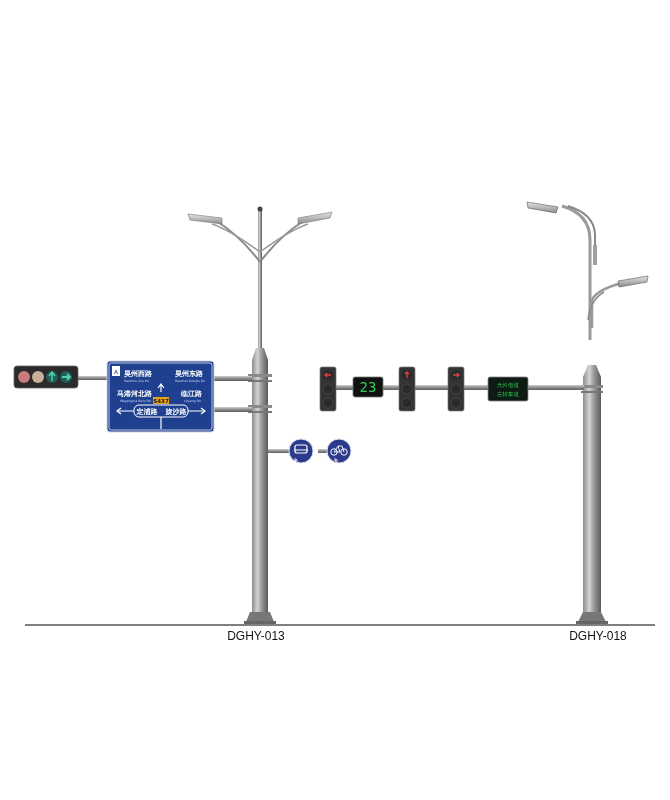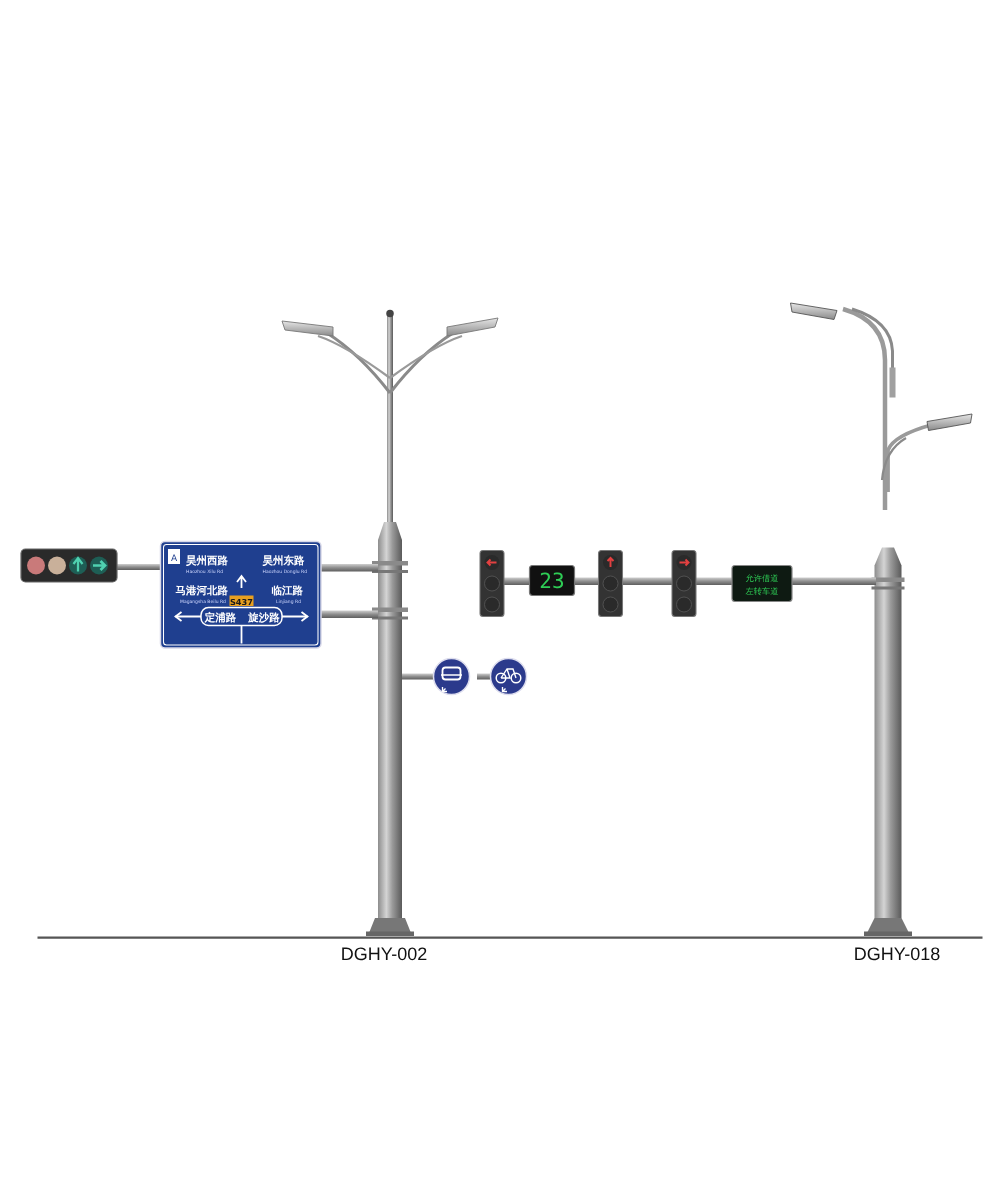--- a/index.html
+++ b/index.html
@@ -170,15 +170,15 @@
       <circle cx="456" cy="403" r="5" fill="#2a2a2a" stroke="#555" stroke-width="0.6"></circle>
     </g>
     <g>
       <rect x="488" y="377" width="40" height="24" rx="2" fill="#0e1a12" stroke="#888" stroke-width="0.8"></rect>
       <text x="508" y="387" font-size="5.5" fill="#2ecc55" text-anchor="middle" class="signtext">允许借道</text>
       <text x="508" y="396" font-size="5.5" fill="#2ecc55" text-anchor="middle" class="signtext">左转车道</text>
     </g>
   </g>
 </svg>
 
-<div class="label" style="left:256px; top:629px;">DGHY-002</div>
+<div class="label" style="left:256px; top:629px;">DGHY-013</div>
 <div class="label" style="left:598px; top:629px;text-align:center;">DGHY-018</div>
 </div>
 
 </body></html>

